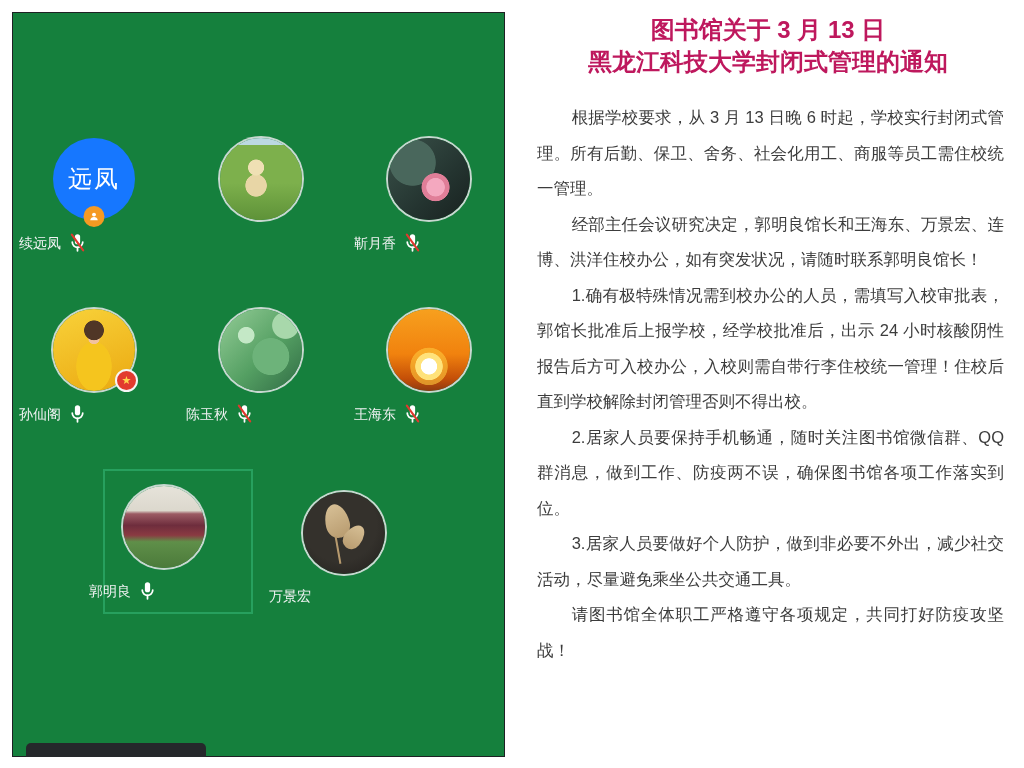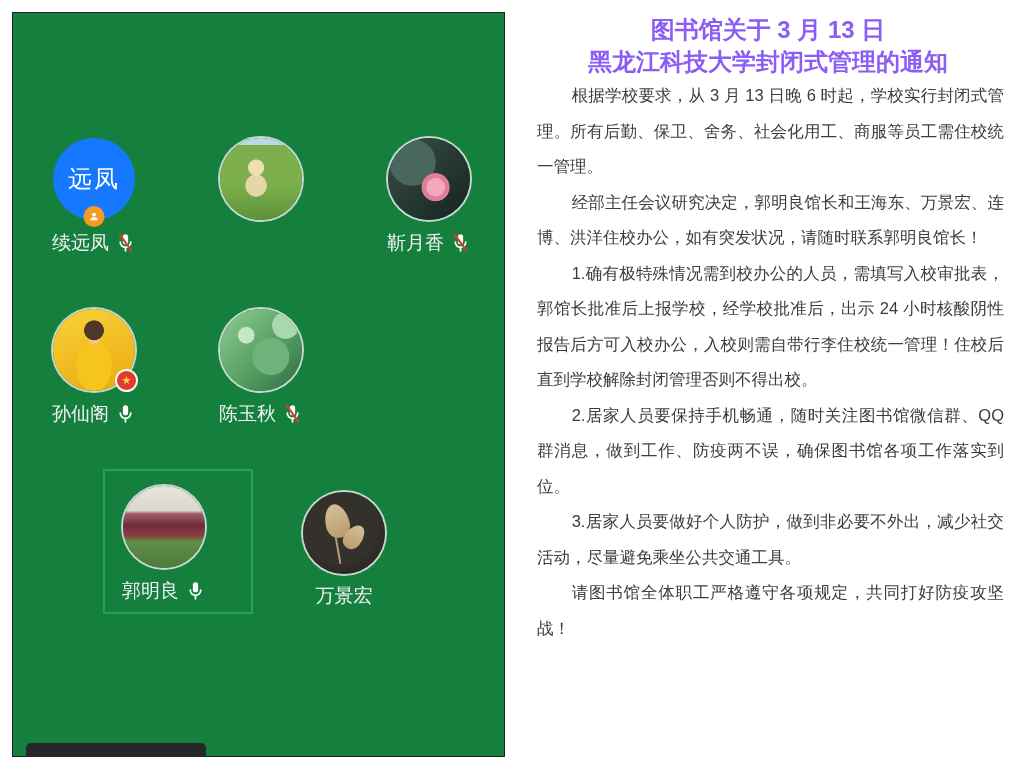--- a/index.html
+++ b/index.html
@@ -9,22 +9,22 @@
 
   
   .video-panel { position:absolute; left:12px; top:12px; width:493px; height:745px;
                  background:#15803d; border:1px solid #1e2124; }
   .tile { position:absolute; width:150px; text-align:center; cursor:pointer; }
   .avatar { position:relative; width:82px; height:82px; border-radius:50%; margin:0 auto;
             overflow:visible; }
   .avatar.ringed { box-shadow:0 0 0 2px rgba(230,232,234,.85); }
   .initials { position:absolute; inset:0; display:flex; align-items:center; justify-content:center;
               color:#fff; font-size:24px; letter-spacing:2px; }
-  .name-row { margin-top:12px; display:flex; align-items:center; justify-content:center; gap:6px;
-              color:#f2f3f4; font-size:19px; line-height:20px; }
+  .name-row { margin-top:12px; display:flex; align-items:center; justify-content:flex-start; gap:6px;
+              color:#f2f3f4; font-size:14px; line-height:20px; }
   .mic { width:21px; height:21px; flex:0 0 auto; }
 
   
   .av-blue { background:#1677ff; }
   .av-cat  { background:
               radial-gradient(circle at 44% 36%, #efe0b4 0 11%, transparent 12%),
               radial-gradient(ellipse at 44% 58%, #e8d6a6 0 16%, transparent 17%),
               linear-gradient(180deg,#bcd9e2 0 8%, #7db04c 9% 55%, #5e9238 100%); }
   .av-lotus{ background:
               radial-gradient(circle at 58% 60%, #f4a8bf 0 13%, #e07e98 14% 20%, transparent 21%),
@@ -60,23 +60,23 @@
   .flag-badge::after { content:"★"; }
 
   .selection-box { position:absolute; left:90px; top:456px; width:150px; height:145px;
                    border:2px solid #27a05e; pointer-events:none; }
   .scrollbar { position:absolute; left:13px; top:730px; width:180px; height:14px;
                background:#25282b; border-radius:5px 5px 0 0; }
 
   
   .doc { position:absolute; left:512px; top:0; width:512px; height:768px; background:#fff;
          color:#3c3c3c; }
-  .doc-title { text-align:center; font-weight:700; color:#8b5cf6; font-size:24px; line-height:32px; }
+  .doc-title { text-align:center; font-weight:700; color:#be185d; font-size:24px; line-height:32px; }
   .doc-title-block { margin-top:14px; }
-  .doc-body { padding:0 20px 0 25px; font-size:16.5px; line-height:35.5px;
+  .doc-body { margin-top:22px; padding:0 20px 0 25px; font-size:16.5px; line-height:35.5px;
               text-align:justify; }
   .doc-body p { text-indent:2.1em; }
 </style>
 </head>
 <body>
 
 <svg width="0" height="0" style="position:absolute">
   <defs>
     <g id="mic-shape">
       <rect x="9" y="2.5" width="6" height="11.5" rx="3" fill="#fff"></rect>
@@ -141,20 +141,30 @@
       <div class="avatar av-jade ringed"></div>
       <div class="name-row">
         <span>陈玉秋</span>
         <svg class="mic" viewBox="0 0 24 24">
             <use href="#mic-shape"></use>
             <use href="#mic-slash"></use>
           </svg>
       </div>
     </div>
 
+    <div class="tile" style="left:341px;top:296px">
+      <div class="avatar av-sun ringed"></div>
+      <div class="name-row">
+        <span>王海东</span>
+        <svg class="mic" viewBox="0 0 24 24">
+            <use href="#mic-shape"></use>
+            <use href="#mic-slash"></use>
+          </svg>
+      </div>
+    </div>
 
     <div class="selection-box"></div>
 
     <div class="tile" style="left:76px;top:473px">
       <div class="avatar av-group ringed"></div>
       <div class="name-row">
         <span>郭明良</span>
         <svg class="mic" viewBox="0 0 24 24">
             <use href="#mic-shape"></use>
           </svg>

